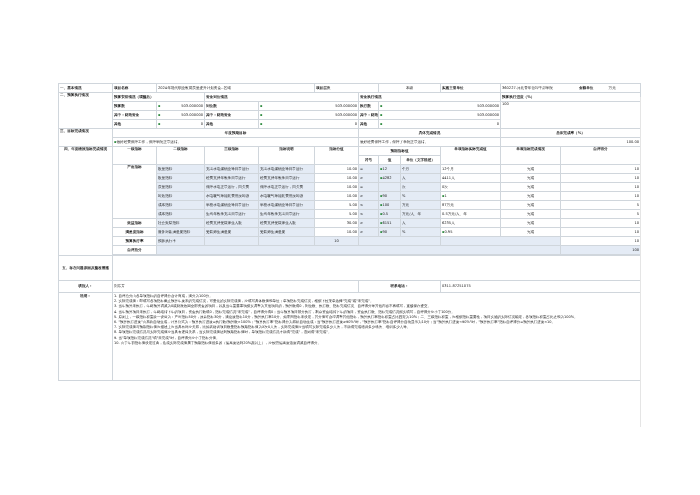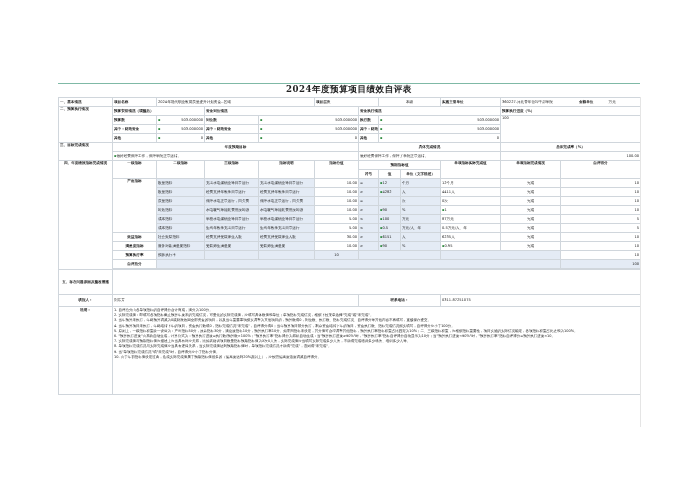--- a/index.html
+++ b/index.html
@@ -17,23 +17,20 @@
   .blue { background:#e4ebf5; }
   .tick { color:#2e8b3e; font-size:3.6px; }
   .note { white-space:normal !important; vertical-align:top !important; line-height:5.2px; font-size:3.5px; padding-top:1px !important; }
   .wrap { white-space:normal !important; }
   .right-border { position:absolute; right:-1px; top:14px; width:1px; height:330px; background:#e5e5e5; }
 </style>
 </head>
 <body>
 
 <div class="sheet">
-  <div class="title-row">
-    <div class="title">2024年度预算项目绩效自评表</div>
-  </div>
 
   <table class="grid">
     <colgroup>
       <col style="width:54px">
         <col style="width:44px">
         <col style="width:48px">
         <col style="width:54px">
         <col style="width:56px">
       <col style="width:44px">
         <col style="width:20px">

